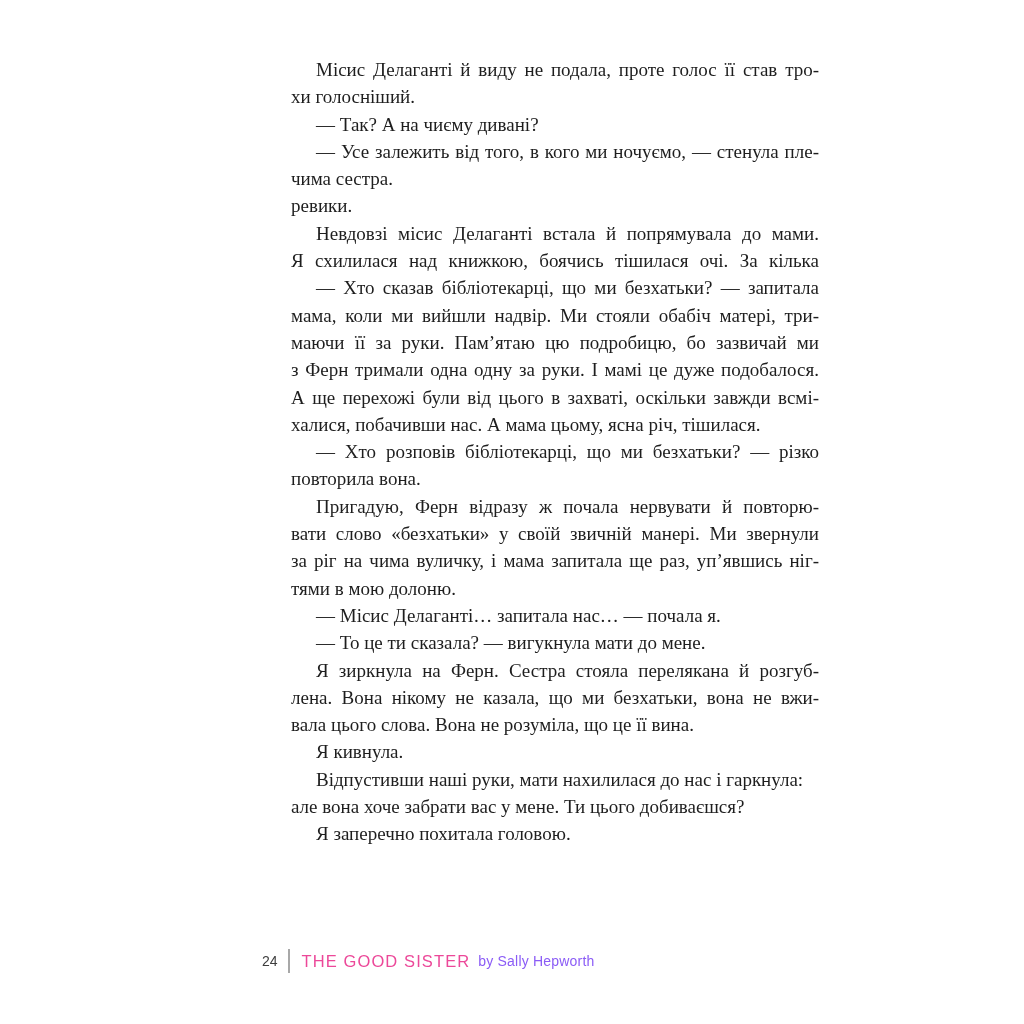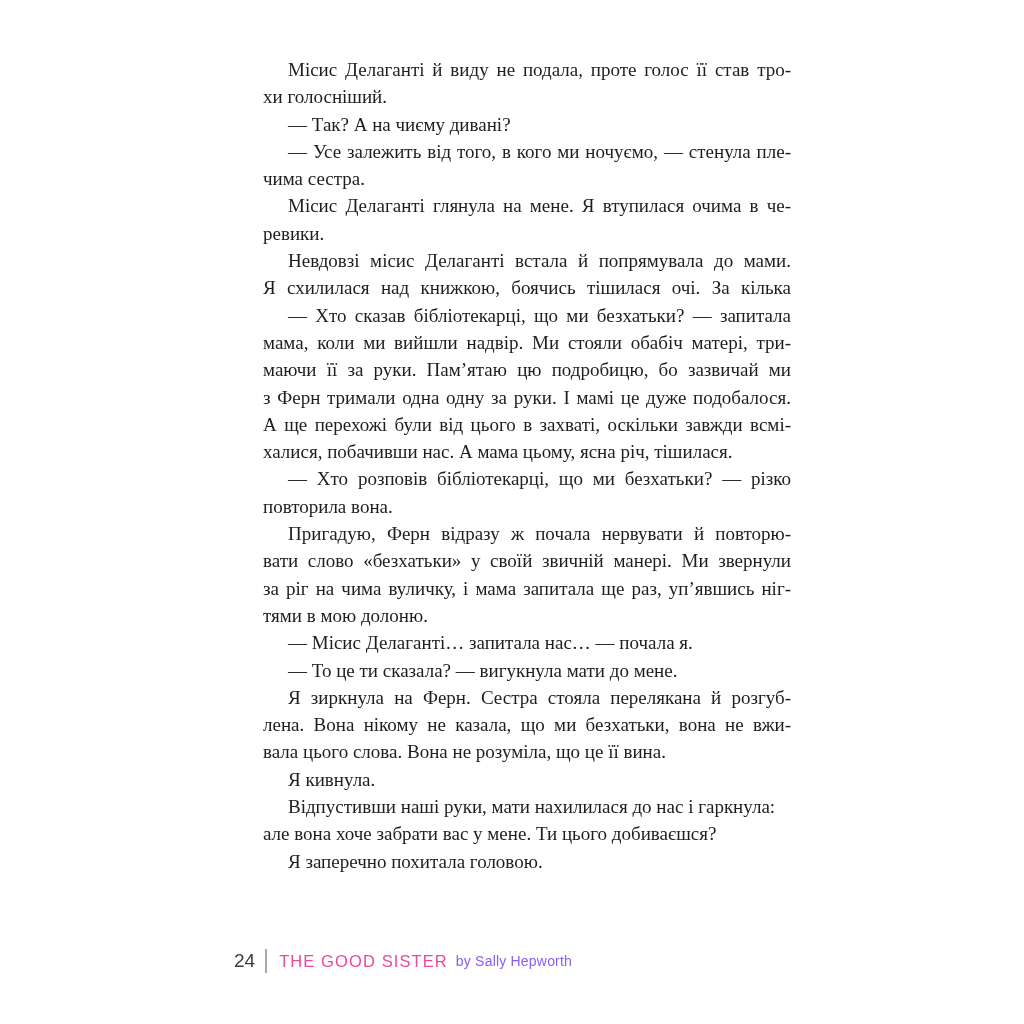--- a/index.html
+++ b/index.html
@@ -6,41 +6,42 @@
   body {
     width: 1024px; height: 1024px;
     background: #ffffff;
     position: relative;
     overflow: hidden;
     font-family: "Liberation Serif", "DejaVu Serif", serif;
   }
   .page {
     position: absolute; inset: 0;
     background: #ffffff;
+    margin-left: 28px;
   }
   .body-text {
     position: absolute;
     left: 263px; top: 56px;
     width: 528px;
     color: #1e1e1e;
     font-size: 19px;
     line-height: 27.3px;
   }
   .line { min-height: 27.3px; }
   .line.indent { text-indent: 25px; }
   .line.just { text-align: justify; text-align-last: justify; }
   .footer {
     position: absolute;
     left: 234px; top: 949px;
     display: flex;
     align-items: center;
     font-family: "Liberation Sans", sans-serif;
   }
   .footer .num {
-    font-size: 19px;
+    font-size: 14px;
     color: #3d3d3d;
   }
   .footer .divider {
     width: 2px; height: 24px;
     background: #a8a8a8;
     margin-left: 10px;
     margin-right: 12px;
   }
   .footer .title {
     font-size: 16.5px;
@@ -58,21 +59,20 @@
 <body>
 
 <div class="page">
 
   <div class="body-text">
       <div class="line indent just">Місис Делаганті й виду не подала, проте голос її став тро-</div>
       <div class="line">хи голосніший.</div>
       <div class="line indent">— Так? А на чиєму дивані?</div>
       <div class="line indent just">— Усе залежить від того, в кого ми ночуємо, — стенула пле-</div>
       <div class="line">чима сестра.</div>
-      <div class="line indent just">Місис Делаганті глянула на мене. Я втупилася очима в че-</div>
       <div class="line">ревики.</div>
       <div class="line indent just">Невдовзі місис Делаганті встала й попрямувала до мами.</div>
       <div class="line just">Я схилилася над книжкою, боячись тішилася очі. За кілька</div>
       <div class="line indent just">— Хто сказав бібліотекарці, що ми безхатьки? — запитала</div>
       <div class="line just">мама, коли ми вийшли надвір. Ми стояли обабіч матері, три-</div>
       <div class="line just">маючи її за руки. Пам’ятаю цю подробицю, бо зазвичай ми</div>
       <div class="line just">з Ферн тримали одна одну за руки. І мамі це дуже подобалося.</div>
       <div class="line just">А ще перехожі були від цього в захваті, оскільки завжди всмі-</div>
       <div class="line">халися, побачивши нас. А мама цьому, ясна річ, тішилася.</div>
       <div class="line indent just">— Хто розповів бібліотекарці, що ми безхатьки? — різко</div>

